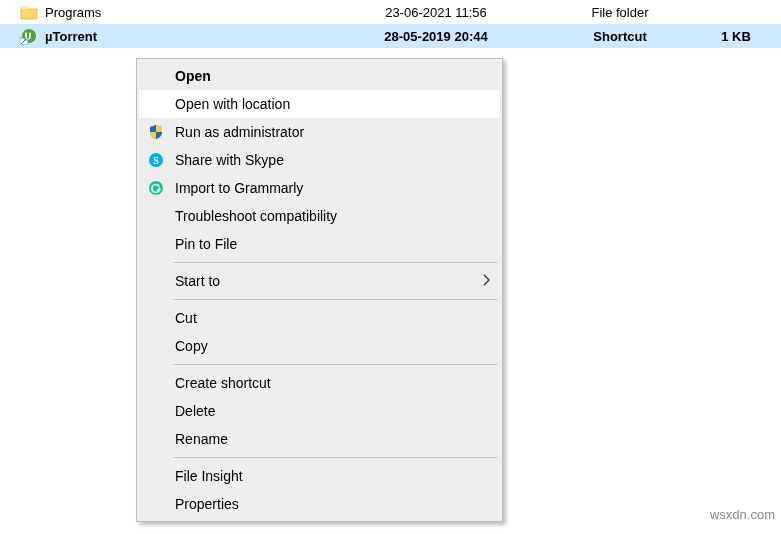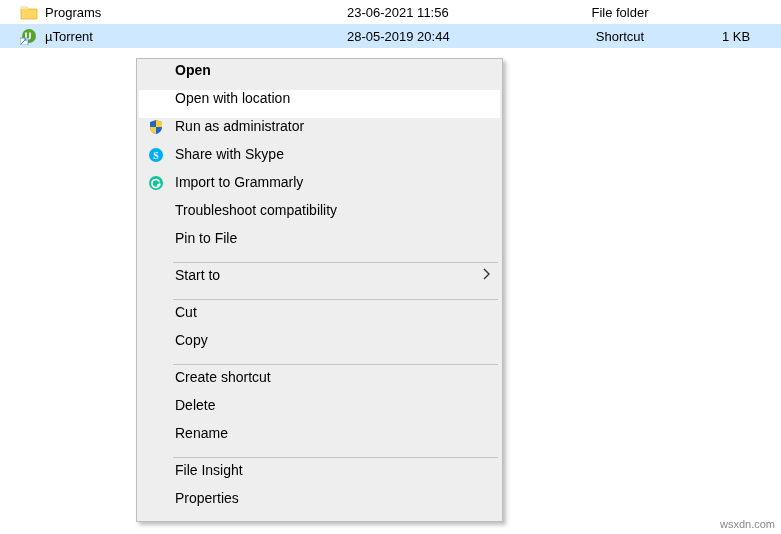--- a/index.html
+++ b/index.html
@@ -15,46 +15,46 @@
     position: relative;
     color: #000;
   }
   .file-list { width: 100%; }
   .row {
     display: flex;
     align-items: center;
     height: 24px;
     padding: 7px;
   }
-  .row.selected { background: #cde8ff; }
+  .row.selected { background: #cde8ff; font-weight: bold; }
   .col-name {
     display: flex;
     align-items: center;
     width: 340px;
     padding-left: 12px;
   }
-  .col-date { width: 178px; }
+  .col-date { width: 178px; text-align: center; }
   .col-type { width: 190px; text-align: center; }
   .col-size { width: 52px; text-align: center; padding-right: 10px; }
   .icon-wrap { width: 20px; height: 20px; margin-right: 6px; display:flex; align-items:center; justify-content:center;}
   
   
   .context-menu {
     position: absolute;
     left: 136px;
     top: 58px;
     width: 367px;
     background: #eeeeee;
     border: 1px solid #bdbdbd;
     box-shadow: 3px 3px 4px rgba(0,0,0,0.25);
     padding: 3px 2px;
   }
   .menu-item {
     display: flex;
-    align-items: flex-start;
+    align-items: center;
     height: 28px;
     padding: 0 10px 0 36px;
     position: relative;
     font-size: 14px;
   }
   .menu-item.hover { background: #ffffff; }
   .menu-item.bold { font-weight: 700; }
   .menu-icon {
     position: absolute;
     left: 8px;
@@ -67,22 +67,22 @@
     margin: 4px 2px 4px 34px;
   }
   .menu-arrow {
     margin-left: auto;
     font-size: 14px;
     color: #333;
   }
   .watermark {
     position: absolute;
     right: 6px;
-    bottom: 4px;
-    font-size: 11px;
+    bottom: 12px;
+    font-size: 13px;
     color: #888;
   }
 </style>
 </head>
 <body>
 
 <div class="file-list">
 
   <div class="row">
     <div class="col-name">

